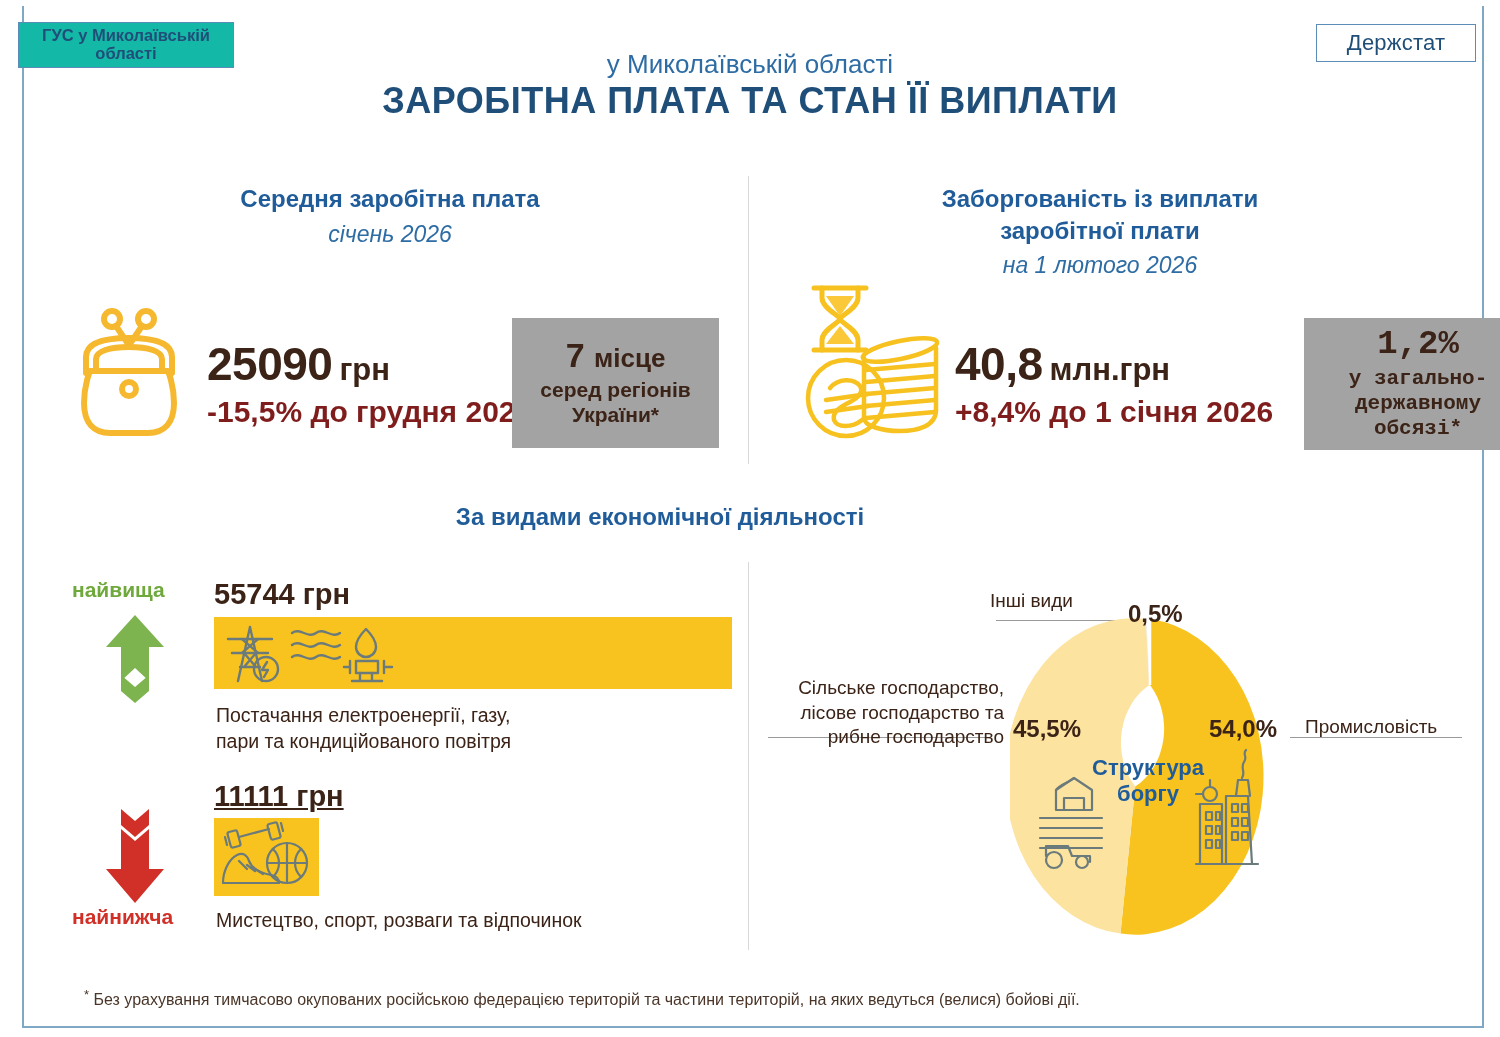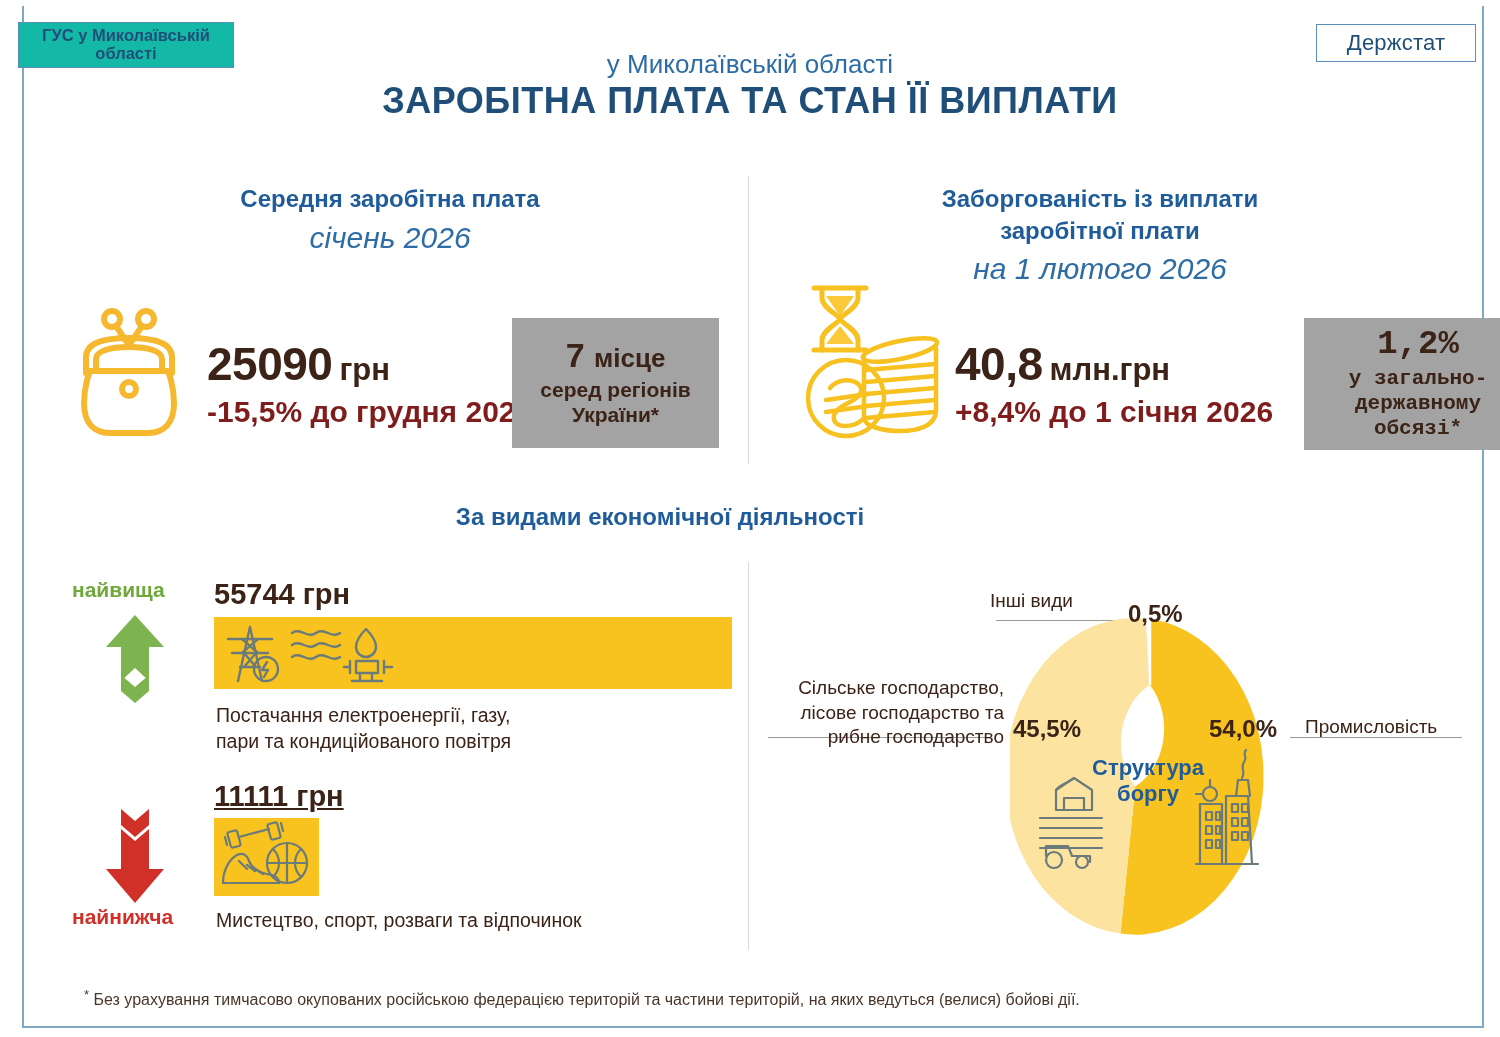--- a/index.html
+++ b/index.html
@@ -66,21 +66,21 @@
     width:1px; height:388px; background:#d8d8d8;
   }
 
   .panel-head {
     position:absolute; text-align:center; width:620px;
   }
   .panel-head .l1, .panel-head .l2 {
     font-size:24px; font-weight:bold; color:#1F5C99; line-height:1.32;
   }
   .panel-head .date {
-    font-size:30px; font-style:italic; color:#2E6CA4;
+    font-size:23px; font-style:italic; color:#2E6CA4;
     margin-top:6px; font-weight:500;
   }
 
   #head-left  { left:80px;  top:183px; }
   #head-right { left:790px; top:183px; }
 
   
   .big-val {
     position:absolute;
     color:#3B2317;

